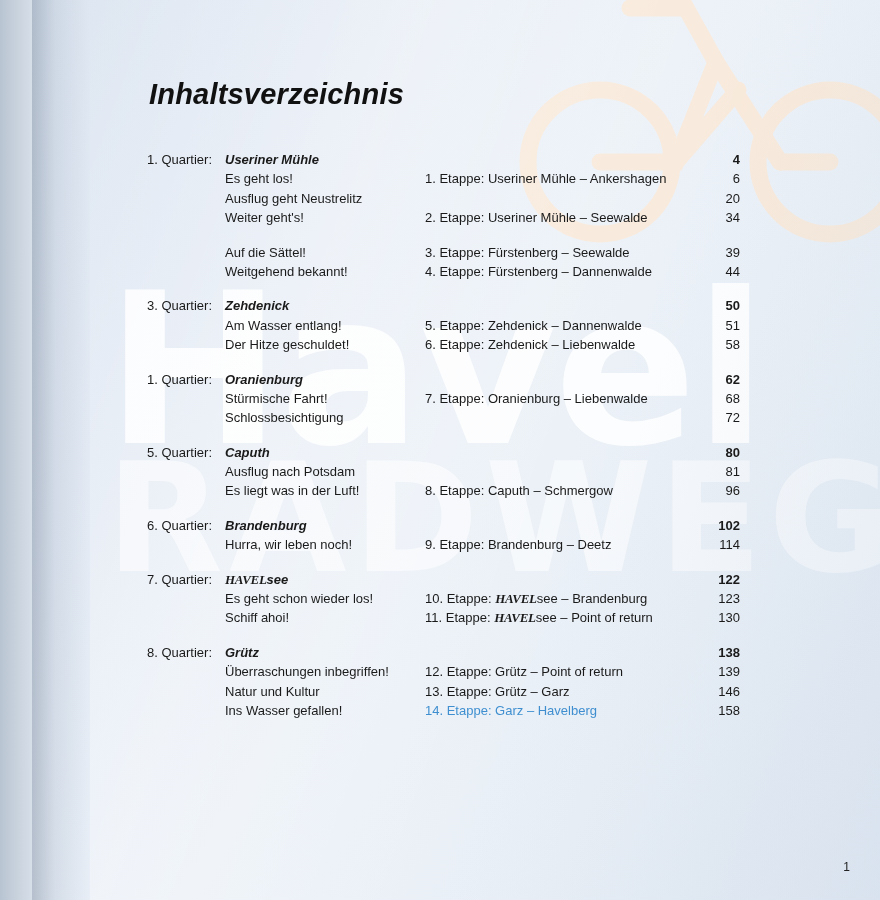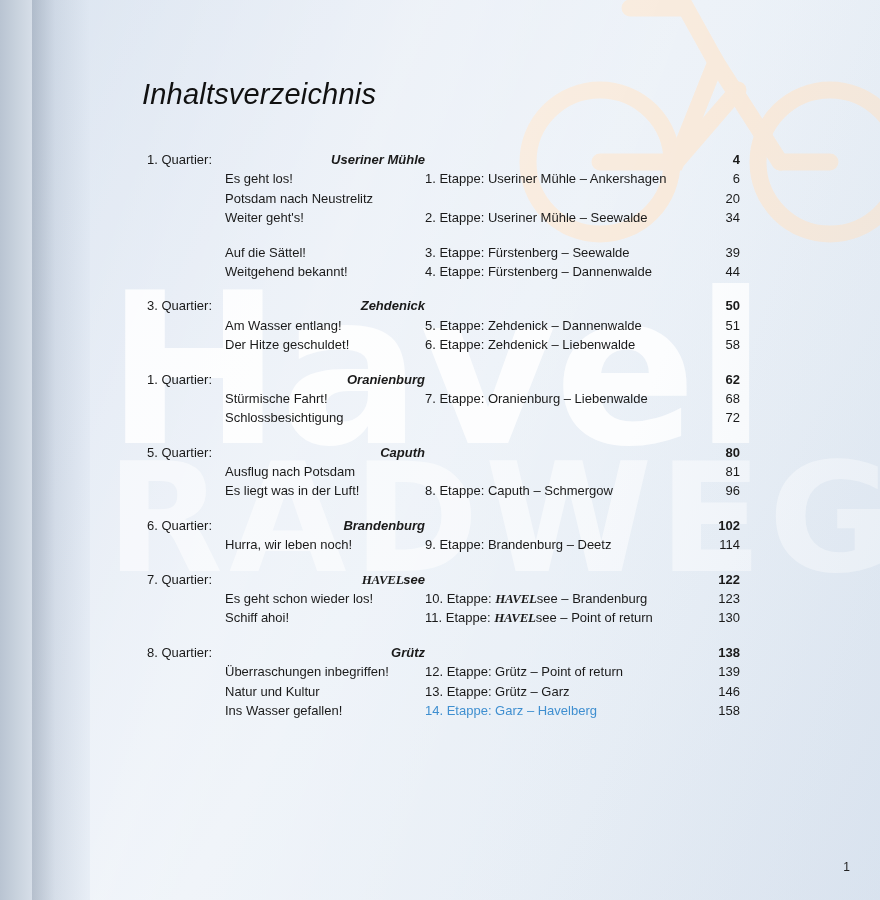--- a/index.html
+++ b/index.html
@@ -77,25 +77,25 @@
     top: -10px;
     width: 430px;
     height: 290px;
     pointer-events: none;
     opacity: 0.85;
   }
 
   
   .doc-title {
     position: absolute;
-    left: 142px;
+    left: 149px;
     top: 78px;
     font-family: "Liberation Sans", sans-serif;
     font-style: italic;
-    font-weight: normal;
+    font-weight: bold;
     font-size: 29px;
     color: #111111;
     letter-spacing: 0.2px;
   }
 
   
   .toc {
     position: absolute;
     left: 147px;
     top: 152px;
@@ -129,21 +129,20 @@
   }
   .c-page {
     width: 40px;
     flex: 0 0 40px;
     text-align: right;
     white-space: nowrap;
   }
   .head-row .c-left {
     font-weight: bold;
     font-style: italic;
-    text-align: right;
   }
   .head-row .c-page {
     font-weight: bold;
   }
   .highlight {
     color: #3f8fd0;
   }
   
   .havel-logo {
     font-family: "Liberation Serif", serif;
@@ -209,21 +208,21 @@
         <span class="c-page">4</span>
       </div>
       <div class="row">
         <span class="c-quarter"></span>
         <span class="c-left">Es geht los!</span>
         <span class="c-mid">1. Etappe: Useriner Mühle – Ankershagen</span>
         <span class="c-page">6</span>
       </div>
       <div class="row">
         <span class="c-quarter"></span>
-        <span class="c-left">Potsdam nach Neustrelitz</span>
+        <span class="c-left">Ausflug geht Neustrelitz</span>
         <span class="c-mid"></span>
         <span class="c-page">20</span>
       </div>
       <div class="row">
         <span class="c-quarter"></span>
         <span class="c-left">Weiter geht's!</span>
         <span class="c-mid">2. Etappe: Useriner Mühle – Seewalde</span>
         <span class="c-page">34</span>
       </div>
     </div>

